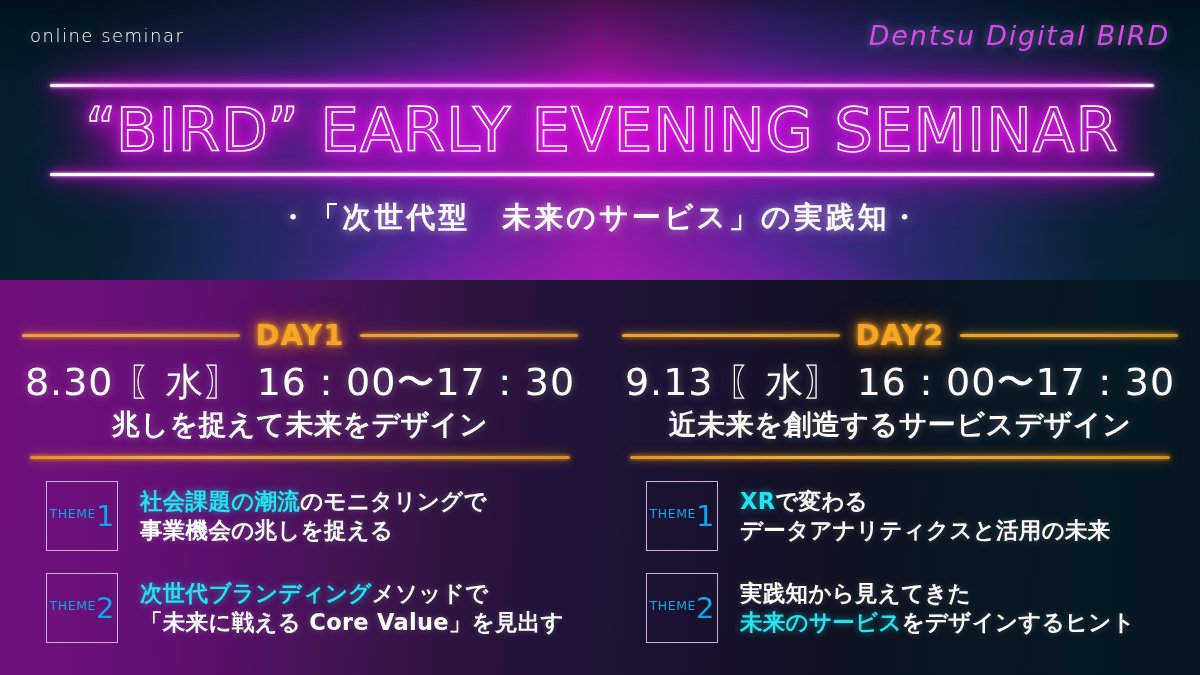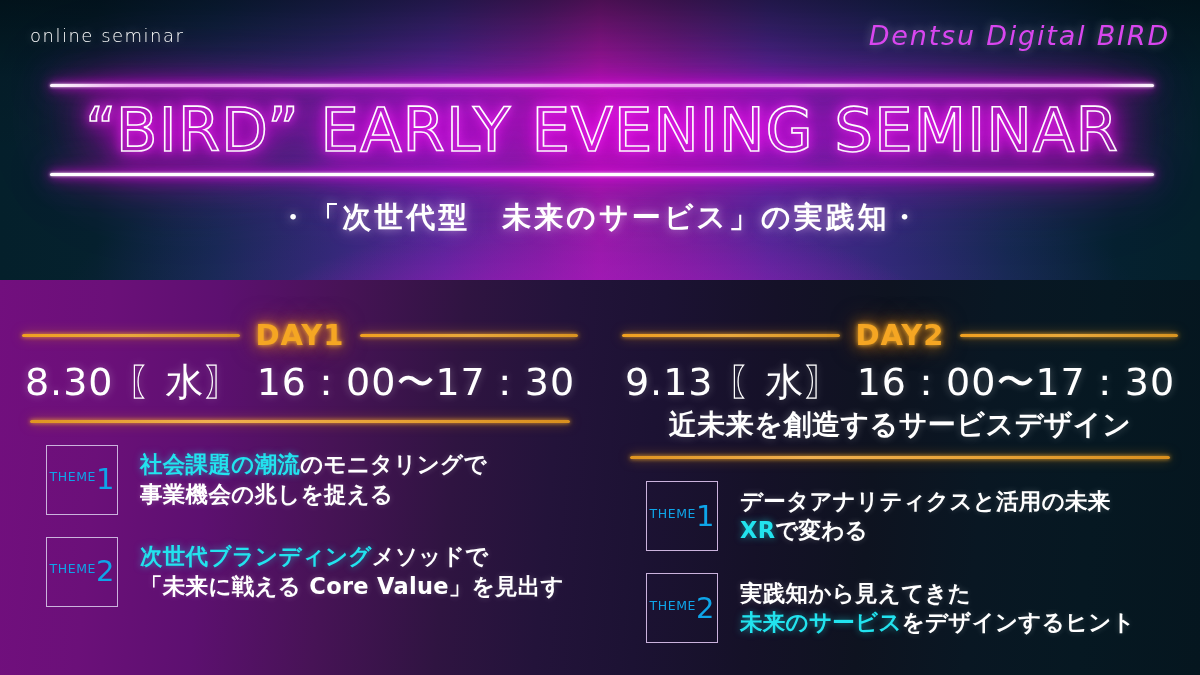--- a/index.html
+++ b/index.html
@@ -263,20 +263,21 @@
 
   <div class="cols">
 
     <div class="col">
       <div class="day-head">
         <div class="day-rule"></div>
         <div class="day-label">DAY1</div>
         <div class="day-rule"></div>
       </div>
       <div class="day-date">8.30 〖水〗 16：00〜17：30</div>
+      <div class="day-sub">兆しを捉えて未来をデザイン</div>
       <div class="day-sep"></div>
 
       <div class="themes">
         <div class="theme-row">
           <div class="theme-badge">
             <div class="tb-word">THEME</div>
             <div class="tb-num">1</div>
           </div>
           <div class="theme-text">
             <span class="theme-line"><span class="hl">社会課題の潮流</span><span>のモニタリングで</span></span>
@@ -307,22 +308,22 @@
       <div class="day-sub">近未来を創造するサービスデザイン</div>
       <div class="day-sep"></div>
 
       <div class="themes">
         <div class="theme-row">
           <div class="theme-badge">
             <div class="tb-word">THEME</div>
             <div class="tb-num">1</div>
           </div>
           <div class="theme-text">
+            <span class="theme-line"><span class="hl">XR</span><span>で変わる</span></span>
             <span class="theme-line"><span class="hl"></span><span>データアナリティクスと活用の未来</span></span>
-            <span class="theme-line"><span class="hl">XR</span><span>で変わる</span></span>
           </div>
         </div>
 
         <div class="theme-row">
           <div class="theme-badge">
             <div class="tb-word">THEME</div>
             <div class="tb-num">2</div>
           </div>
           <div class="theme-text">
             <span class="theme-line"><span class="hl"></span><span>実践知から見えてきた</span></span>

